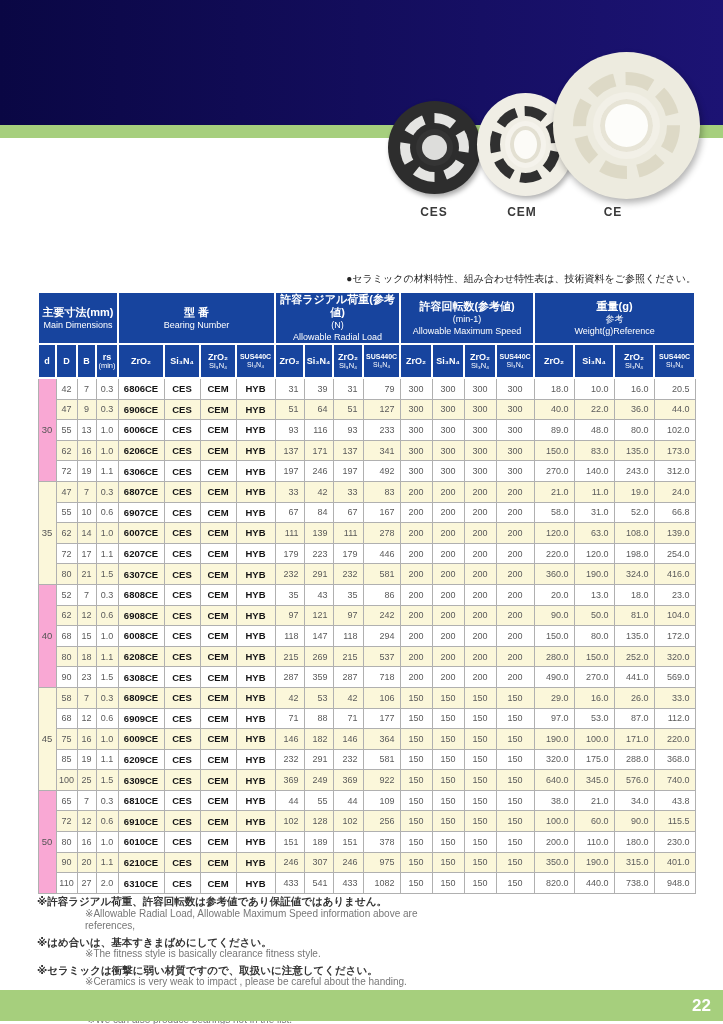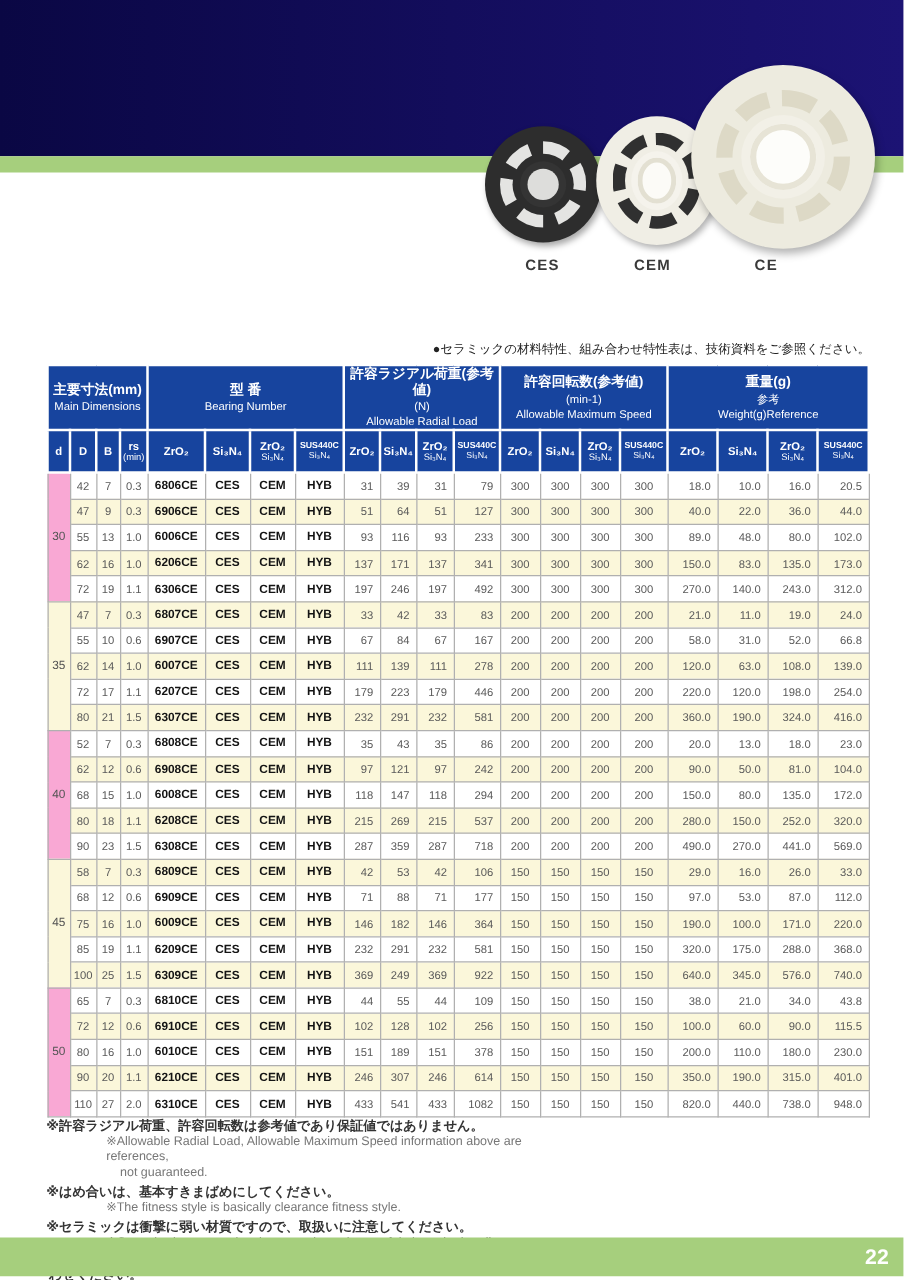--- a/index.html
+++ b/index.html
@@ -714,21 +714,21 @@
           <td class="dim">90</td>
           <td class="dim">20</td>
           <td class="dim">1.1</td>
           <td class="bnum">6210CE</td>
           <td class="bnum">CES</td>
           <td class="bnum">CEM</td>
           <td class="bnum">HYB</td>
           <td class="num right">246</td>
           <td class="num right">307</td>
           <td class="num right">246</td>
-          <td class="num right">614</td>
+          <td class="num right">975</td>
           <td class="num center">150</td>
           <td class="num center">150</td>
           <td class="num center">150</td>
           <td class="num center">150</td>
           <td class="num right">350.0</td>
           <td class="num right">190.0</td>
           <td class="num right">315.0</td>
           <td class="num right">401.0</td>
         </tr>
         <tr>
@@ -752,21 +752,20 @@
           <td class="num right">738.0</td>
           <td class="num right">948.0</td>
         </tr>
       </tbody>
   </table>
 
   <div class="footnotes">
     <div class="fn-left">
       <div class="fn-line jp">※許容ラジアル荷重、許容回転数は参考値であり保証値ではありません。</div>
       <div class="fn-line en">※Allowable Radial Load, Allowable Maximum Speed information above are references,</div>
-      <div class="fn-line en indent">not guaranteed.</div>
       <div class="fn-line jp">※はめ合いは、基本すきまばめにしてください。</div>
       <div class="fn-line en">※The fitness style is basically clearance fitness style.</div>
       <div class="fn-line jp">※セラミックは衝撃に弱い材質ですので、取扱いに注意してください。</div>
       <div class="fn-line en">※Ceramics is very weak to impact , please be careful about the handing.</div>
     </div>
     <div class="fn-right">
       <div class="fn-line jp">※上記以外の組み合わせも可能です。お気軽にお問い合わせください。</div>
       <div class="fn-line en">※We can also produce bearings not in the list. Please contact us.</div>
     </div>
   </div>

